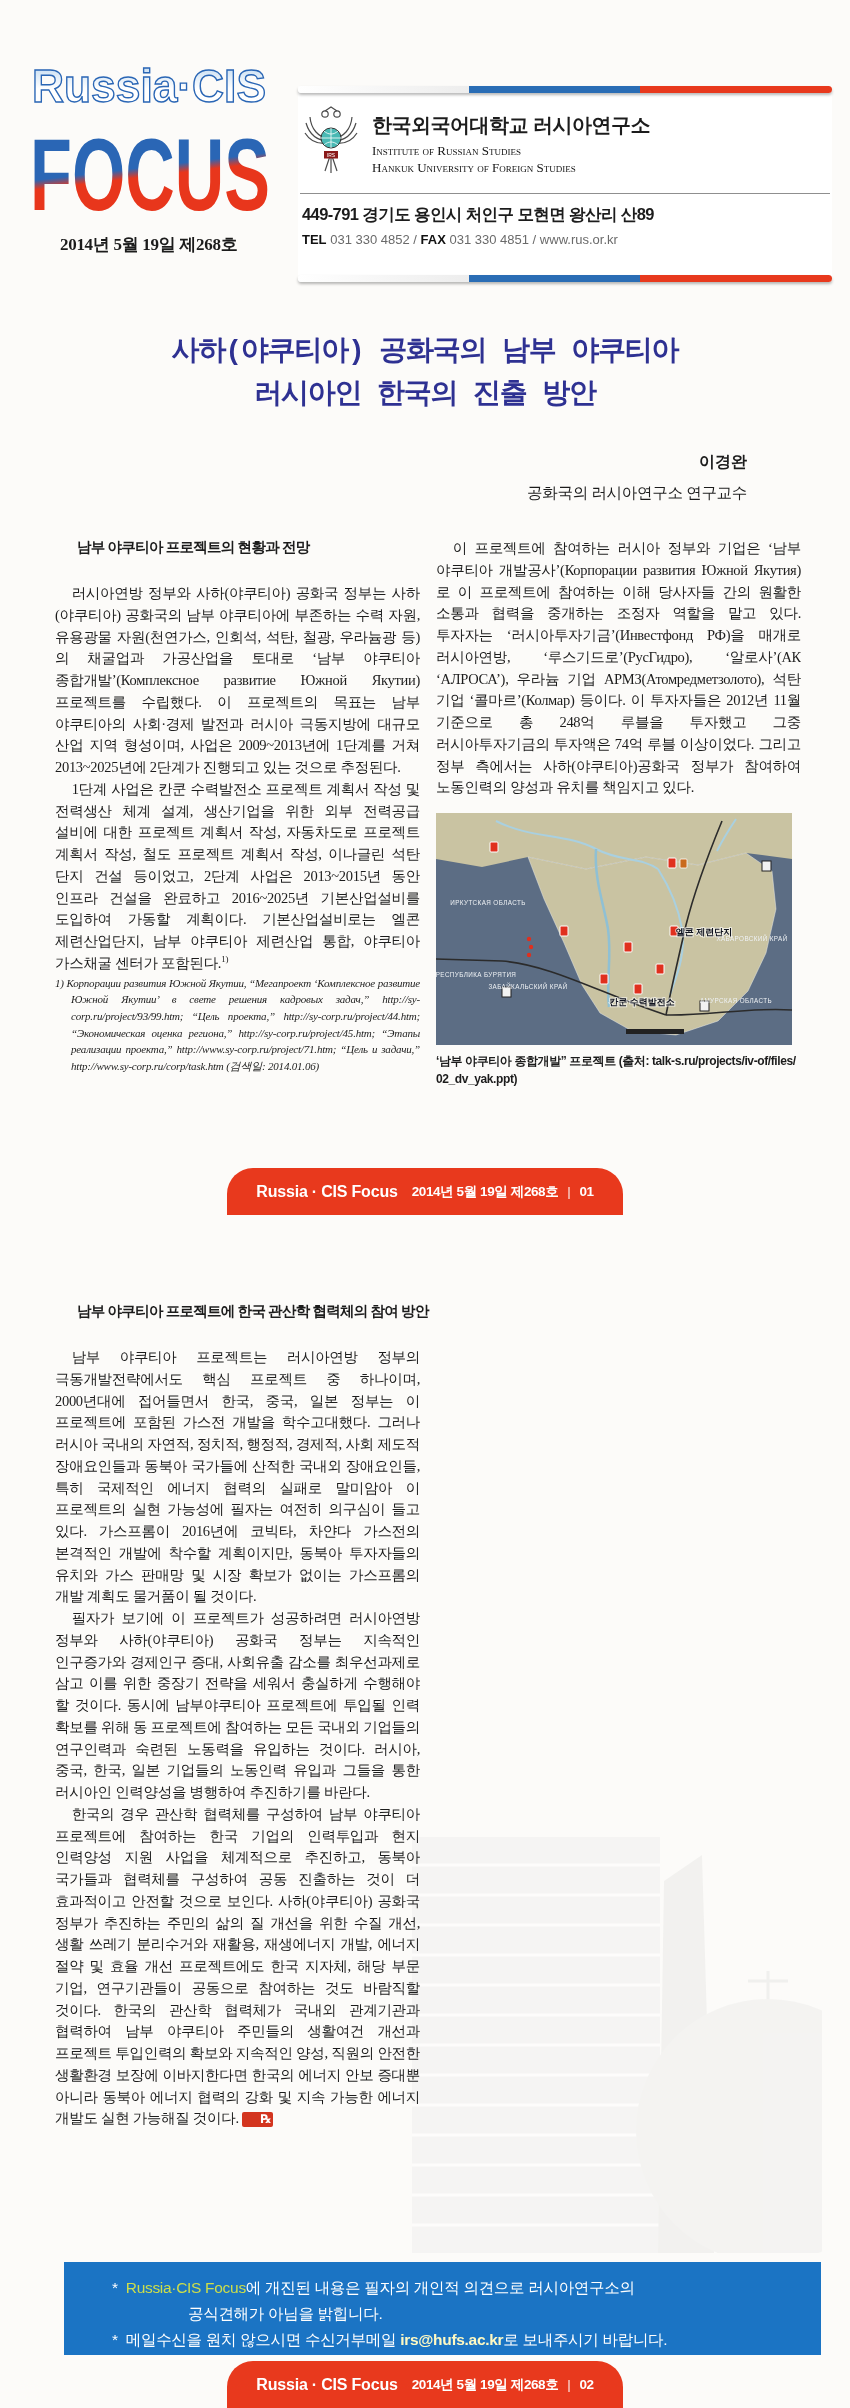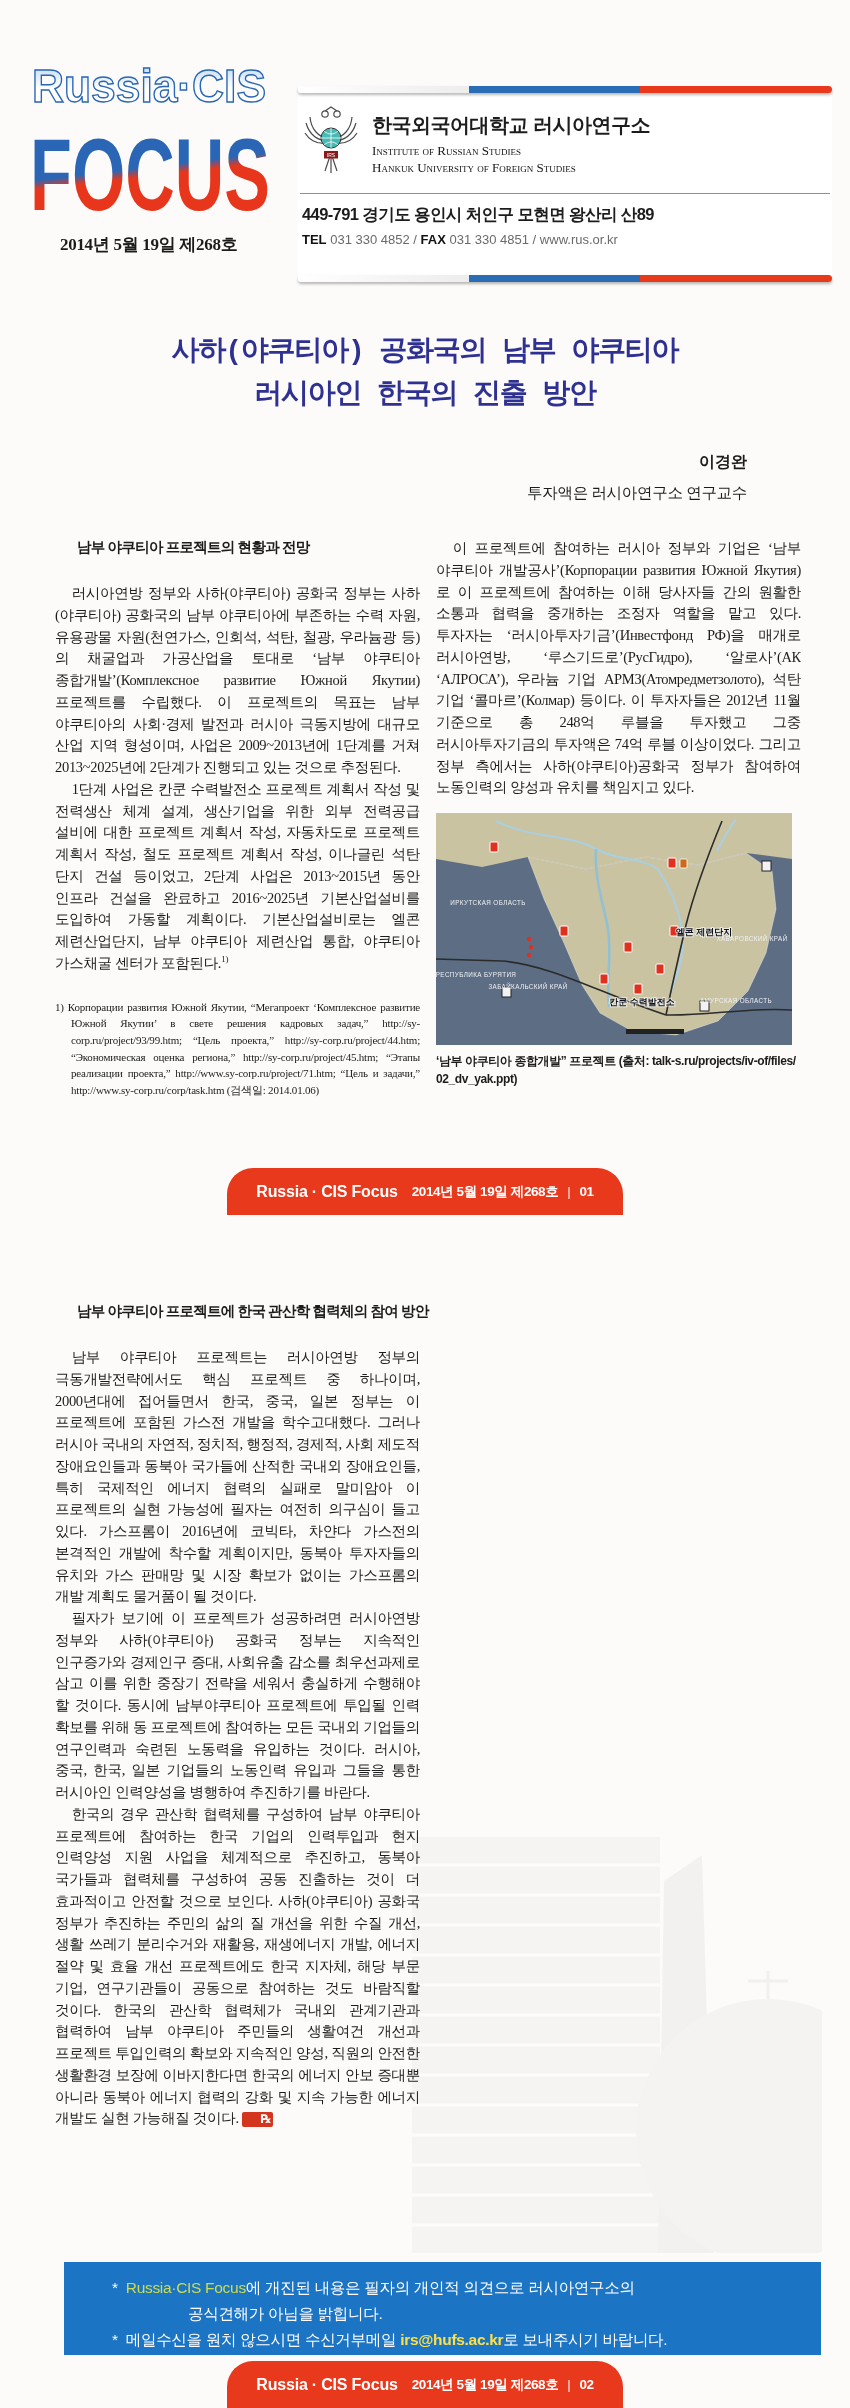--- a/index.html
+++ b/index.html
@@ -33,22 +33,22 @@
   
   .cols{position:absolute;left:55px;width:746px;display:flex;gap:16px;overflow:hidden;}
   .cols1{top:538px;height:628px;}
   .cols2{top:1302px;height:952px;}
   .col{width:365px;}
   .col-heading{font-weight:bold;font-size:14.5px;letter-spacing:-.7px;white-space:nowrap;
                text-indent:22px;margin:0 0 26px;}
   .p{font-size:14.5px;line-height:1.5;text-align:justify;text-indent:1.15em;
      letter-spacing:-.3px;word-break:keep-all;margin:0;}
   sup.fnref{font-size:9px;vertical-align:super;}
-  .footnote{margin-top:24px;font-size:11px;line-height:1.52;text-align:justify;
-            padding-left:16px;text-indent:-16px;letter-spacing:-.2px;word-break:break-word;}
+  .footnote{font-size:11px;line-height:1.52;text-align:justify;
+            padding-left:16px;text-indent:-16px;letter-spacing:-.2px;word-break:break-word;font-style:italic;}
 
   
   .map-fig{margin:14px 0 0;}
   .map-svg{display:block;width:356px;height:232px;}
   .map-caption{font-family:"Liberation Sans",sans-serif;font-weight:bold;font-size:12px;
                margin-top:7px;line-height:1.5;letter-spacing:-.4px;word-break:break-all;}
 
   
   .footer-bar{position:absolute;left:50%;transform:translateX(-50%);width:396px;height:47px;
     background:#e8391d;border-radius:26px 26px 0 0;display:flex;align-items:center;
@@ -64,21 +64,21 @@
            line-height:15px;padding:0 2px;border-radius:2px;vertical-align:baseline;}
   .watermark{position:absolute;right:28px;top:1795px;opacity:.5;}
 
   .notice{position:absolute;left:64px;top:2262px;width:757px;height:93px;background:#1b74c4;
           color:#fff;font-family:"Liberation Sans",sans-serif;font-size:15.5px;line-height:1.68;
           padding-top:13px;box-sizing:border-box;letter-spacing:-.3px;}
   .notice-line{padding-left:48px;}
   .notice-cont{padding-left:124px;}
   .bullet{margin-right:8px;}
   .hl-green{color:#cdde4a;}
-  .hl-yellow{color:#fde047;font-weight:bold;}
+  .hl-yellow{color:#fef9c3;font-weight:bold;}
 </style>
 </head>
 <body>
 
 <div class="canvas">
 
   <svg class="logo-svg" width="242" height="170" viewBox="0 0 242 170">
     <defs>
       <linearGradient id="gradRC" x1="0" y1="0" x2="0" y2="1">
         <stop offset="0" stop-color="#b7d4ee"></stop>
@@ -136,21 +136,21 @@
 
   <div class="dateline">2014년 5월 19일 제268호</div>
 
   <div class="title">
     <div>사하(야쿠티아) 공화국의 남부 야쿠티아</div>
     <div>러시아인 한국의 진출 방안</div>
   </div>
 
   <div class="author">
     <div class="author-name">이경완</div>
-    <div class="author-affil">투자액은 러시아연구소 연구교수</div>
+    <div class="author-affil">공화국의 러시아연구소 연구교수</div>
   </div>
 
   <div class="cols cols1">
     <div class="col">
       <h3 class="col-heading">남부 야쿠티아 프로젝트의 현황과 전망</h3>
       <p class="p">러시아연방 정부와 사하(야쿠티아) 공화국 정부는 사하(야쿠티아) 공화국의 남부 야쿠티아에 부존하는 수력 자원, 유용광물 자원(천연가스, 인회석, 석탄, 철광, 우라늄광 등)의 채굴업과 가공산업을 토대로 ‘남부 야쿠티아 종합개발’(Комплексное развитие Южной Якутии) 프로젝트를 수립했다. 이 프로젝트의 목표는 남부 야쿠티아의 사회·경제 발전과 러시아 극동지방에 대규모 산업 지역 형성이며, 사업은 2009~2013년에 1단계를 거쳐 2013~2025년에 2단계가 진행되고 있는 것으로 추정된다.</p>
       <p class="p"><span>1단계 사업은 칸쿤 수력발전소 프로젝트 계획서 작성 및 전력생산 체계 설계, 생산기업을 위한 외부 전력공급 설비에 대한 프로젝트 계획서 작성, 자동차도로 프로젝트 계획서 작성, 철도 프로젝트 계획서 작성, 이나글린 석탄 단지 건설 등이었고, 2단계 사업은 2013~2015년 동안 인프라 건설을 완료하고 2016~2025년 기본산업설비를 도입하여 가동할 계획이다. 기본산업설비로는 엘콘 제련산업단지, 남부 야쿠티아 제련산업 통합, 야쿠티아 가스채굴 센터가 포함된다.</span><sup class="fnref">1)</sup></p>
       <div class="footnote">1) Корпорации развития Южной Якутии, “Мегапроект ‘Комплексное развитие Южной Якутии’ в свете решения кадровых задач,” http://sy-corp.ru/project/93/99.htm; “Цель проекта,” http://sy-corp.ru/project/44.htm; “Экономическая оценка региона,” http://sy-corp.ru/project/45.htm; “Этапы реализации проекта,” http://www.sy-corp.ru/project/71.htm; “Цель и задачи,” http://www.sy-corp.ru/corp/task.htm (검색일: 2014.01.06)</div>
     </div>
 

